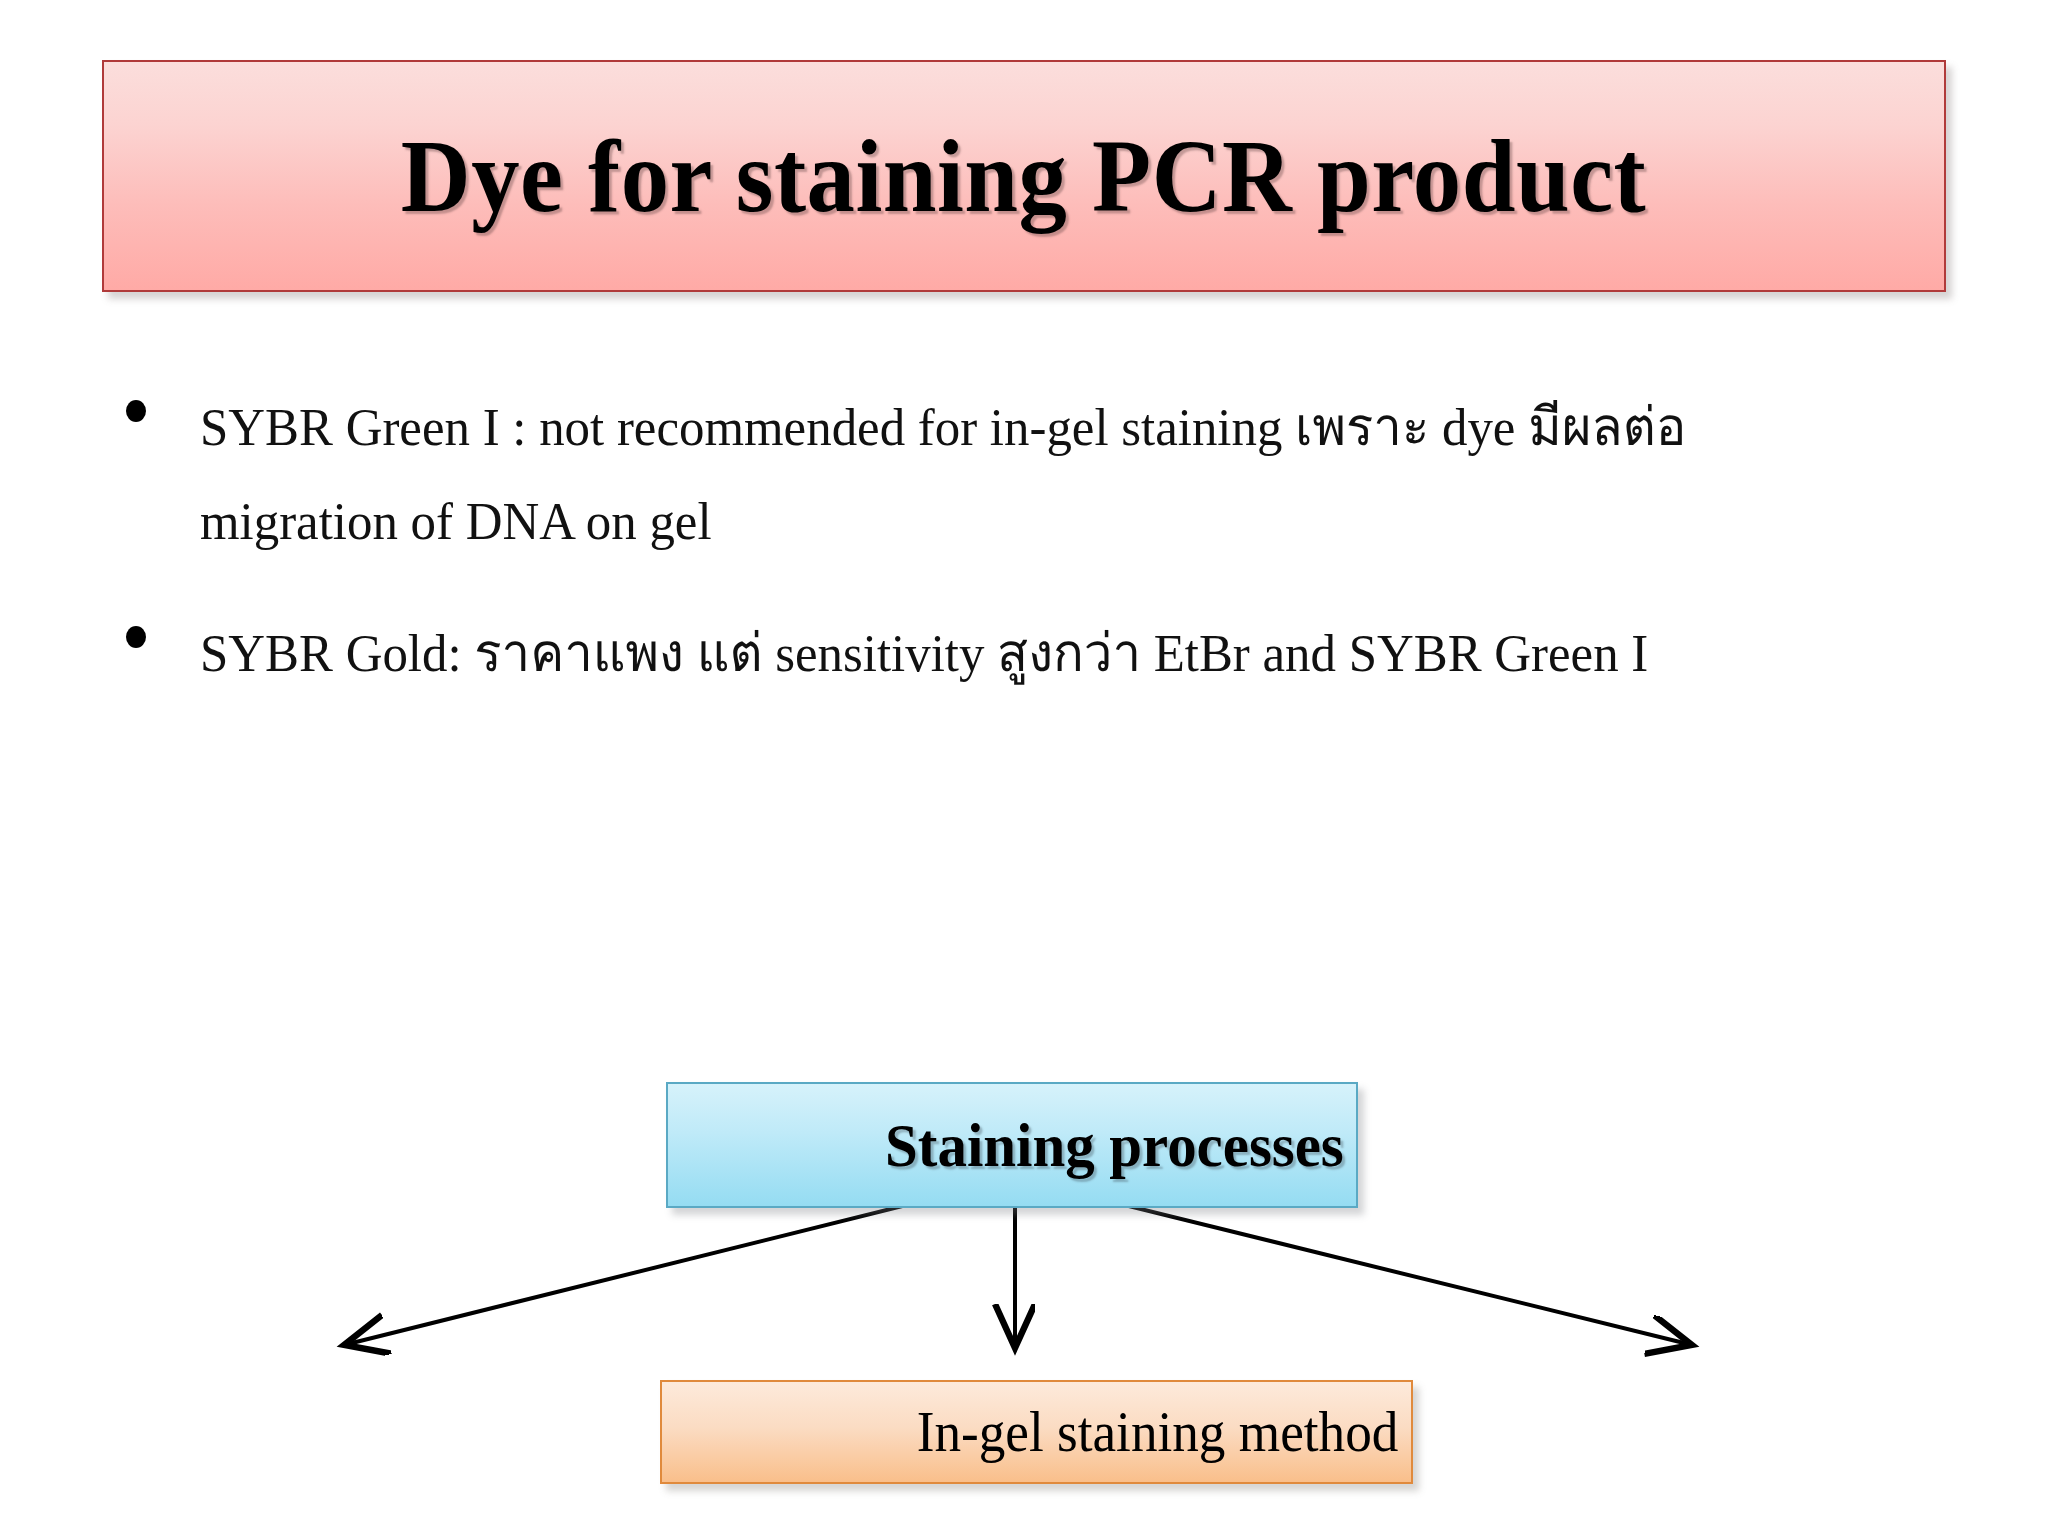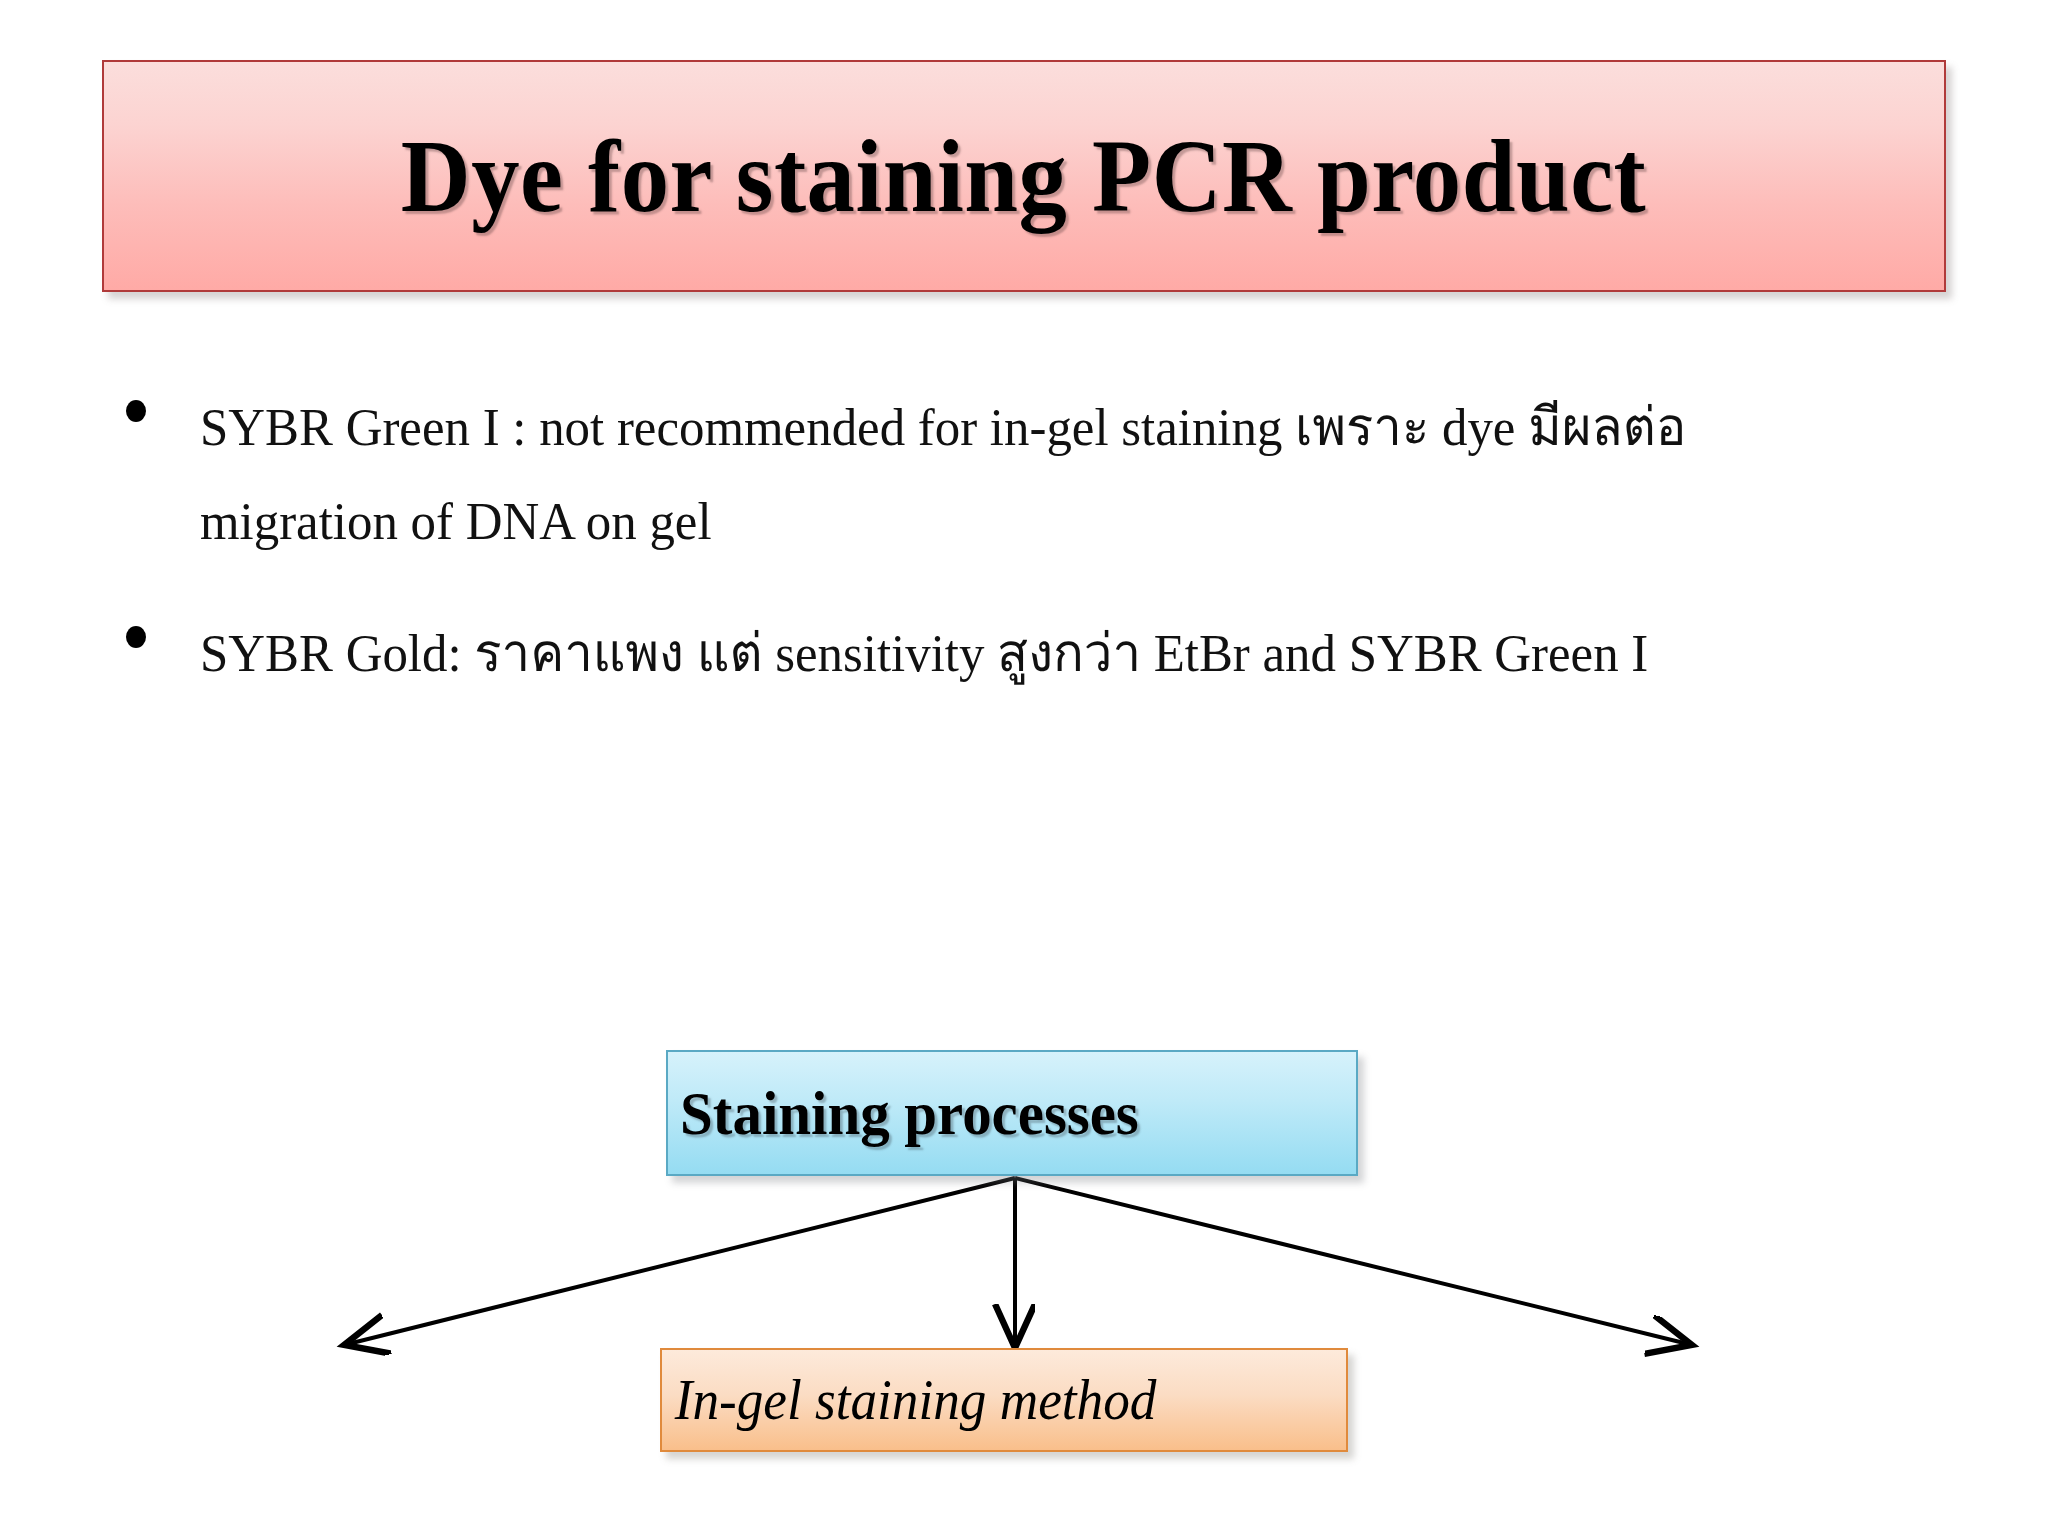--- a/index.html
+++ b/index.html
@@ -85,22 +85,23 @@
     width: 2048px;
     height: 1536px;
     pointer-events: none;
   }
 
   .node {
     position: absolute;
     box-sizing: border-box;
     display: flex;
     align-items: center;
-    justify-content: flex-start;
+    justify-content: flex-end;
     pointer-events: auto;
+    margin-top: 32px;
   }
   .node-label {
     white-space: nowrap;
     color: #000000;
     transform: scaleX(0.95);
     transform-origin: center;
   }
 
   .node-root {
     left: 666px;
@@ -121,21 +122,21 @@
     top: 1348px;
     height: 104px;
     border: 2px solid #e08a3c;
     background: linear-gradient(to bottom, #fdeadb 0%, #fbdcc3 45%, #f9bf8b 100%);
     box-shadow: 6px 7px 7px rgba(120,115,110,0.30);
   }
   .node-leaf .node-label {
     font-size: 56px;
   }
   .node-pre  { left: 22px;   width: 620px; }
-  .node-ingel{ left: 660px;  width: 688px; font-style: italic; }
+  .node-ingel{ left: 660px;  width: 753px; }
   .node-post { left: 1374px; width: 638px; }
 
   svg.arrows {
     position: absolute;
     left: 0;
     top: 0;
     width: 2048px;
     height: 1536px;
     pointer-events: none;
   }

